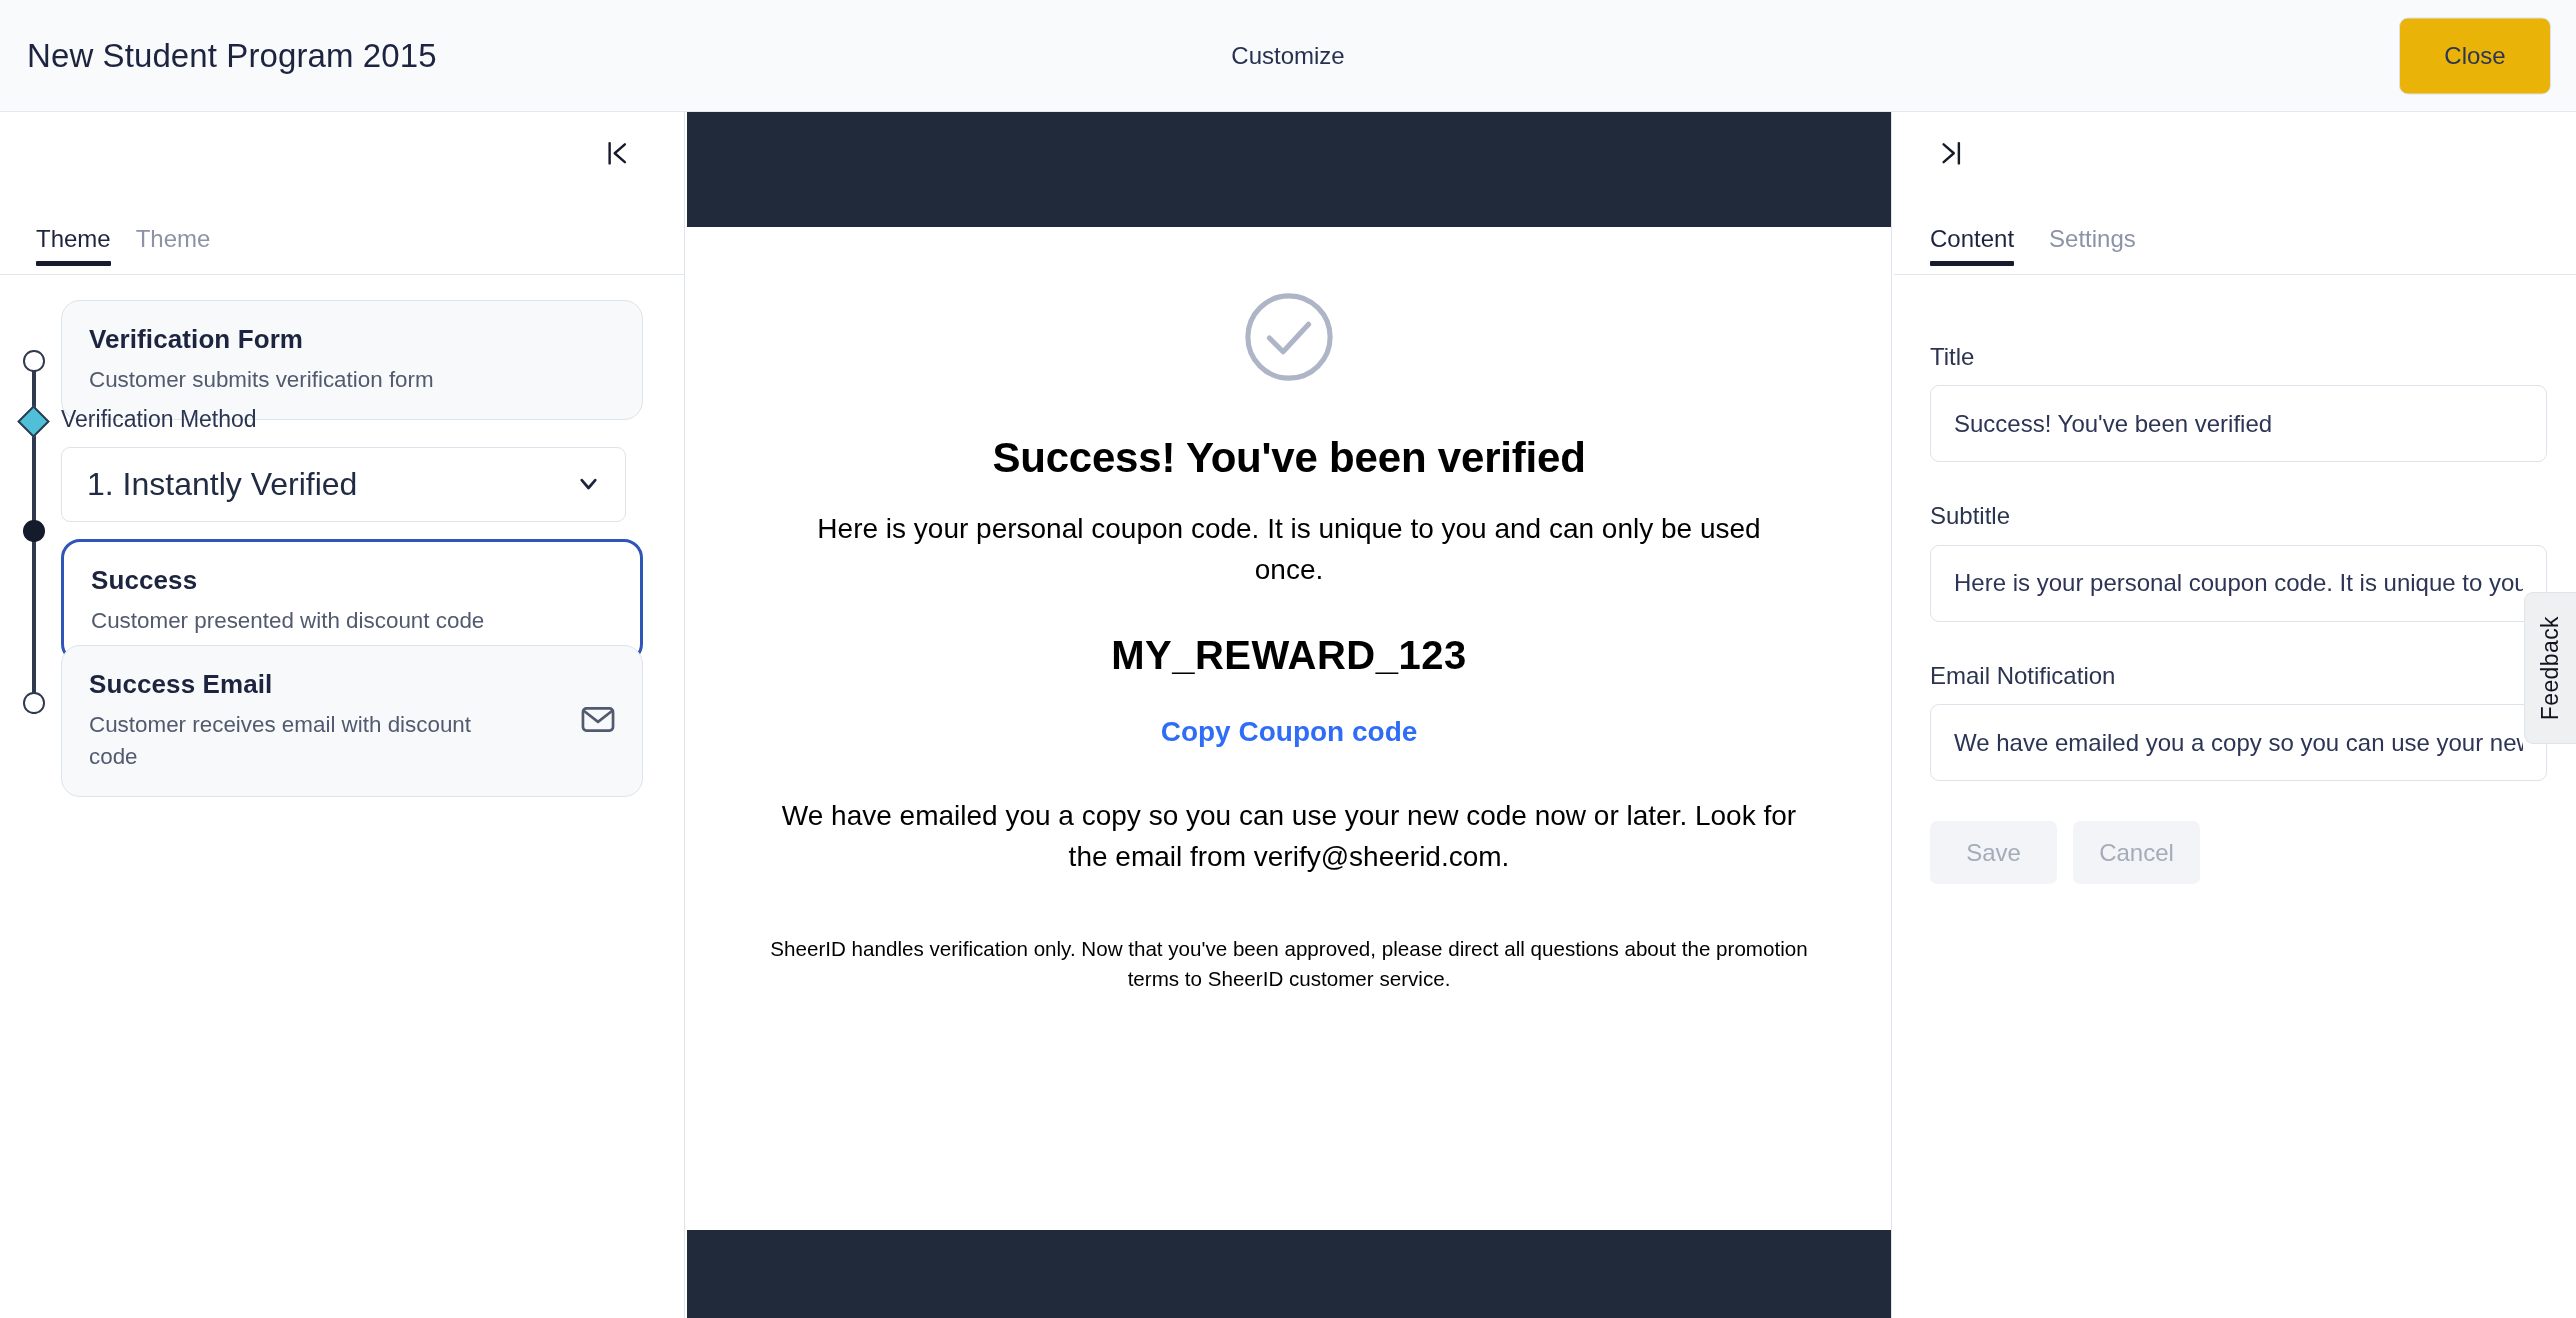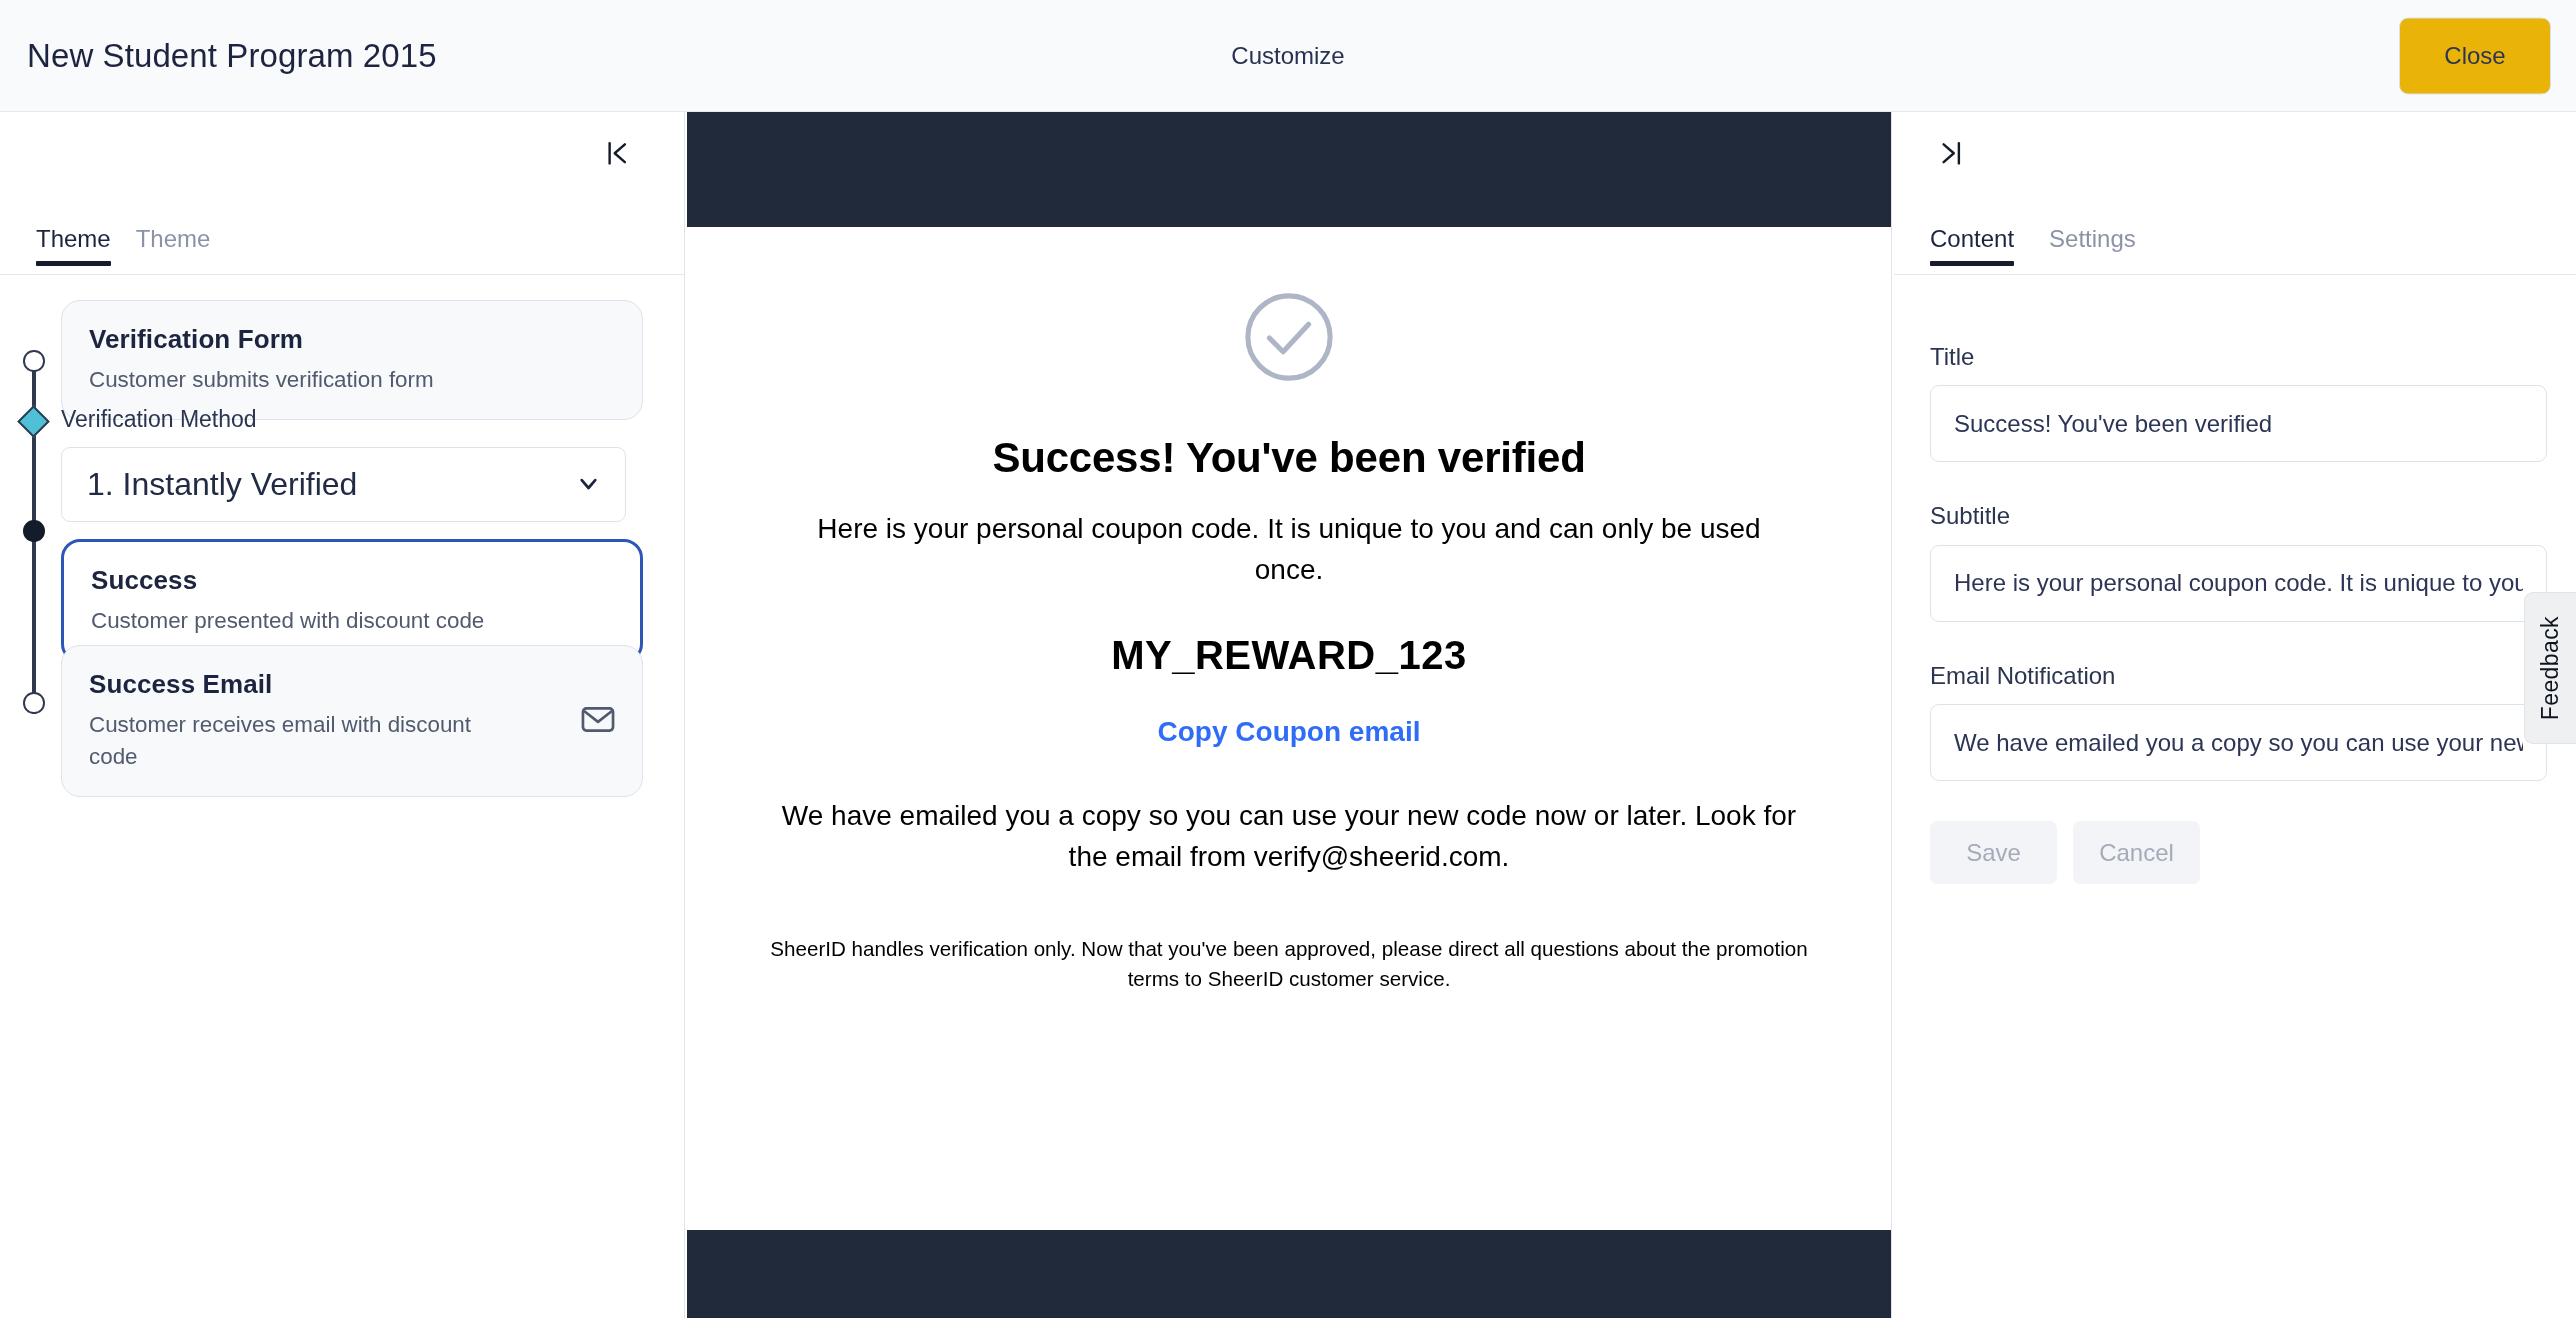--- a/index.html
+++ b/index.html
@@ -309,21 +309,21 @@
     <div class="check-icon-wrap">
       <svg width="94" height="94" viewBox="0 0 48 48" fill="none" stroke="#aeb5c6" stroke-width="2.6" stroke-linecap="round" stroke-linejoin="round">
         <circle cx="24" cy="24" r="21"></circle>
         <polyline points="14,24.5 21,31.5 34,17.5"></polyline>
       </svg>
     </div>
 
     <div class="preview-title">Success! You've been verified</div>
     <div class="preview-sub">Here is your personal coupon code. It is unique to you and can only be used once.</div>
     <div class="preview-code">MY_REWARD_123</div>
-    <div><a class="preview-link">Copy Coupon email</a></div>
+    <div><a class="preview-link">Copy Coupon code</a></div>
     <div class="preview-note">We have emailed you a copy so you can use your new code now or later. Look for the email from verify@sheerid.com.</div>
     <div class="preview-fineprint">SheerID handles verification only. Now that you've been approved, please direct all questions about the promotion terms to SheerID customer service.</div>
   </div>
 
   <div class="preview-band band-bottom"></div>
 </div>
 
 <div class="right-panel">
 
   <div class="collapse-right">

